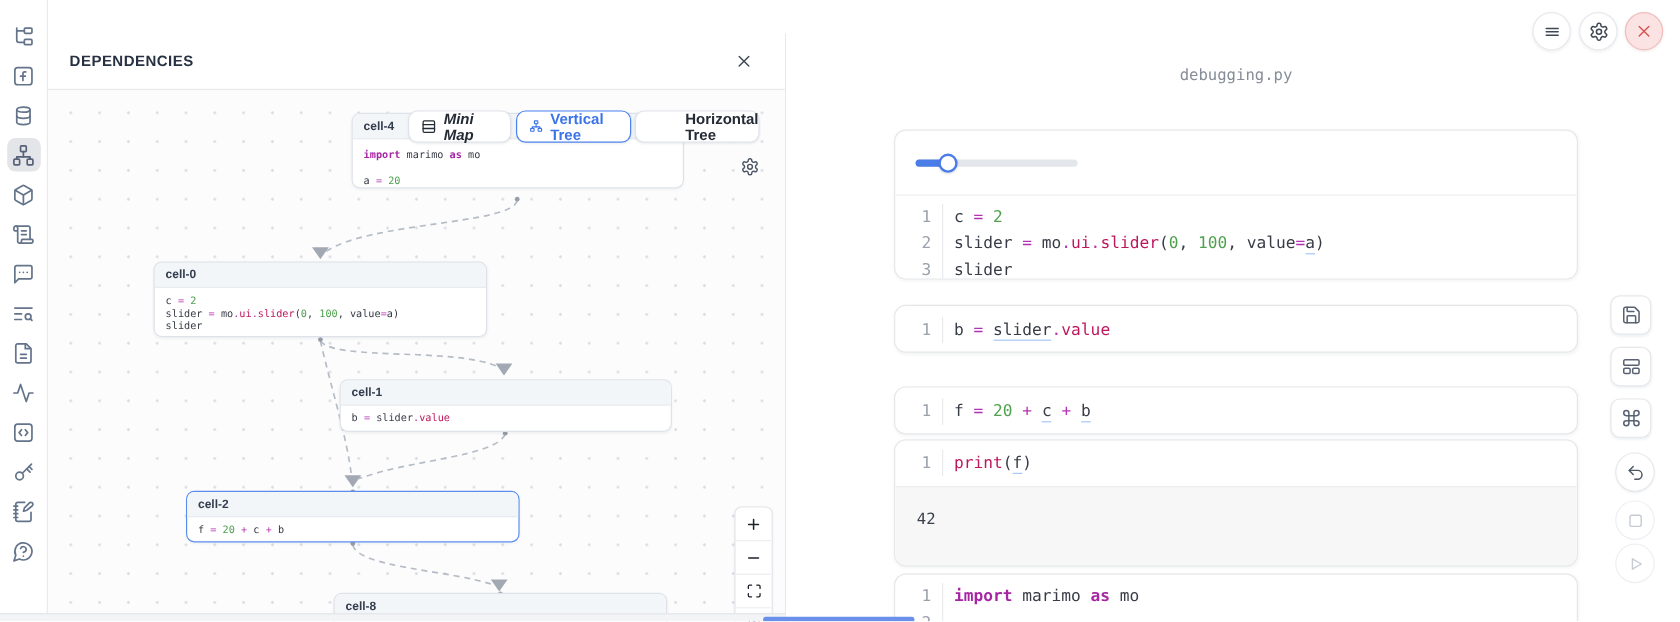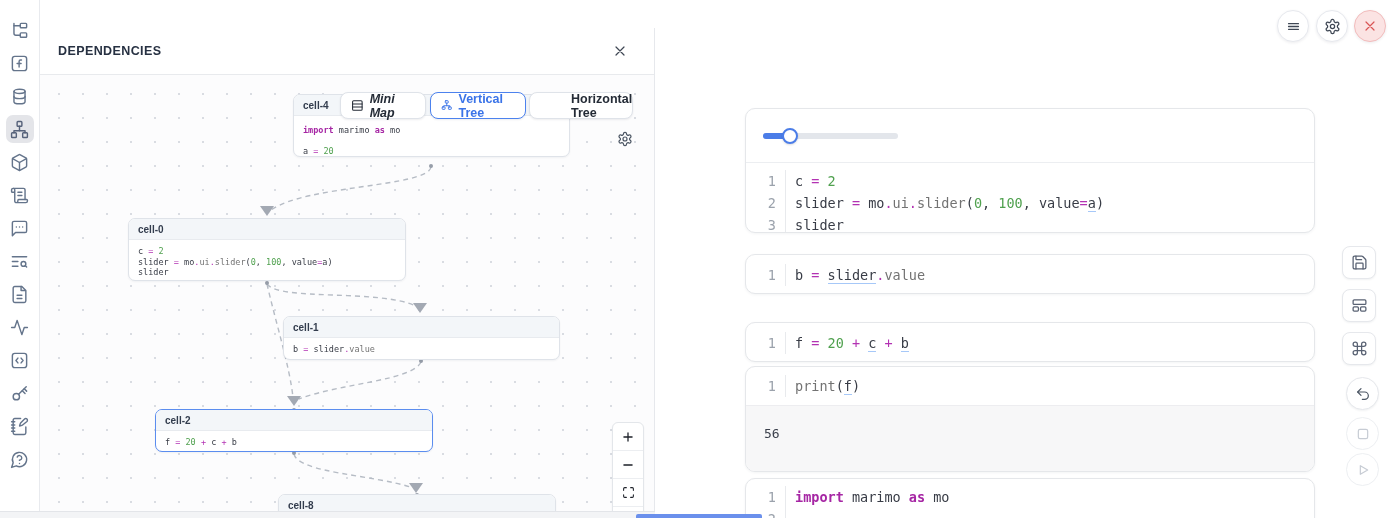--- a/index.html
+++ b/index.html
@@ -72,21 +72,21 @@
   .ln{width:30px;text-align:right;padding-right:9px;color:#9ba2ac;border-right:1px solid #e8eaed;flex:none;}
   .code{padding-left:9px;white-space:pre;color:#383c46;}
   .code-block{padding:7px 0;}
   .out-block{background:#f7f7f8;border-top:1px solid #ededf0;padding:20px 0 0 18px;
         font-family:"DejaVu Sans Mono",monospace;font-size:13px;color:#3a3f4b;}
 
   .tok-plain{color:#383c46;}
   .tok-kw{color:#a626a4;font-weight:bold;}
   .tok-op{color:#b332b3;}
   .tok-num{color:#50a14f;}
-  .tok-name{color:#737373;}
+  .tok-name{color:#be185d;}
   .tok-def{color:#383c46;border-bottom:1.5px solid #a6c8f8;}
 
   .slider-sec{height:53px;display:flex;align-items:center;padding-left:17px;border-bottom:1px solid #eceef1;}
   .slider{position:relative;width:135px;height:16px;cursor:pointer;}
   .slider-track{position:absolute;left:0;top:5px;width:135px;height:6px;border-radius:3px;background:#e3e6eb;}
   .slider-fill{position:absolute;left:0;top:5px;height:6px;border-radius:3px;background:#4b7de8;}
   .slider-thumb{position:absolute;top:0;width:16px;height:16px;margin-left:-8px;border-radius:50%;
         background:#fff;border:2px solid #4b7de8;box-sizing:border-box;box-shadow:0 1px 2px rgba(20,30,50,.15);}
 
   .act-sq{position:absolute;left:687px;width:34px;height:33px;background:#fff;border:1px solid #e6e8ec;
@@ -521,20 +521,21 @@
         <svg class="ic" width="17" height="17">
           <use href="#i-gear"></use>
         </svg>
       </div>
     <div class="win-btn danger" style="left:699px;">
         <svg class="ic" width="16" height="16">
           <use href="#i-x"></use>
         </svg>
       </div>
 
+    <div class="nb-title">debugging.py</div>
 
     <div class="card" style="top:108px;height:125px;">
       <div class="slider-sec">
         <div class="slider">
           <div class="slider-track"></div>
           <div class="slider-fill" style="width: 20%;"></div>
           <div class="slider-thumb" style="left: 20%;"></div>
         </div>
       </div>
       <div class="code-block">
@@ -571,21 +572,21 @@
       </div>
     </div>
 
     <div class="card" style="top:366px;height:106px;">
       <div class="code-block" style="padding:8px 0;">
         <div class="code-row">
             <span class="ln">1</span>
             <span class="code"><span class="tok-name">print</span><span class="tok-plain">(</span><span class="tok-def">f</span><span class="tok-plain">)</span></span>
           </div>
       </div>
-      <div class="out-block" style="height:67px;box-sizing:border-box;">56</div>
+      <div class="out-block" style="height:67px;box-sizing:border-box;">42</div>
     </div>
 
     <div class="card" style="top:478px;height:72px;">
       <div class="code-block">
         <div class="code-row">
             <span class="ln">1</span>
             <span class="code"><span class="tok-kw">import</span><span class="tok-plain"> marimo </span><span class="tok-kw">as</span><span class="tok-plain"> mo</span></span>
           </div>
         <div class="code-row">
             <span class="ln">2</span>

